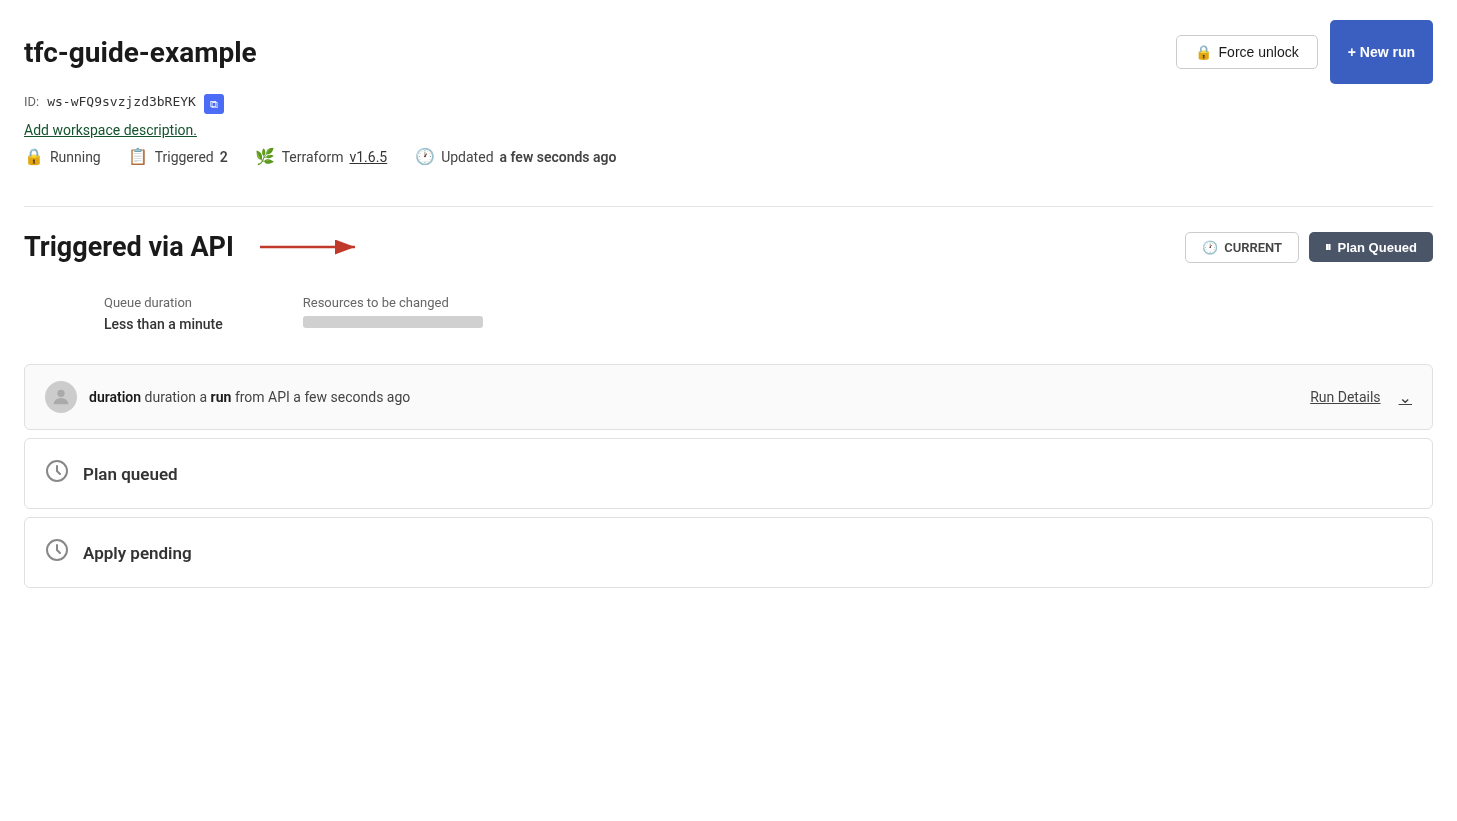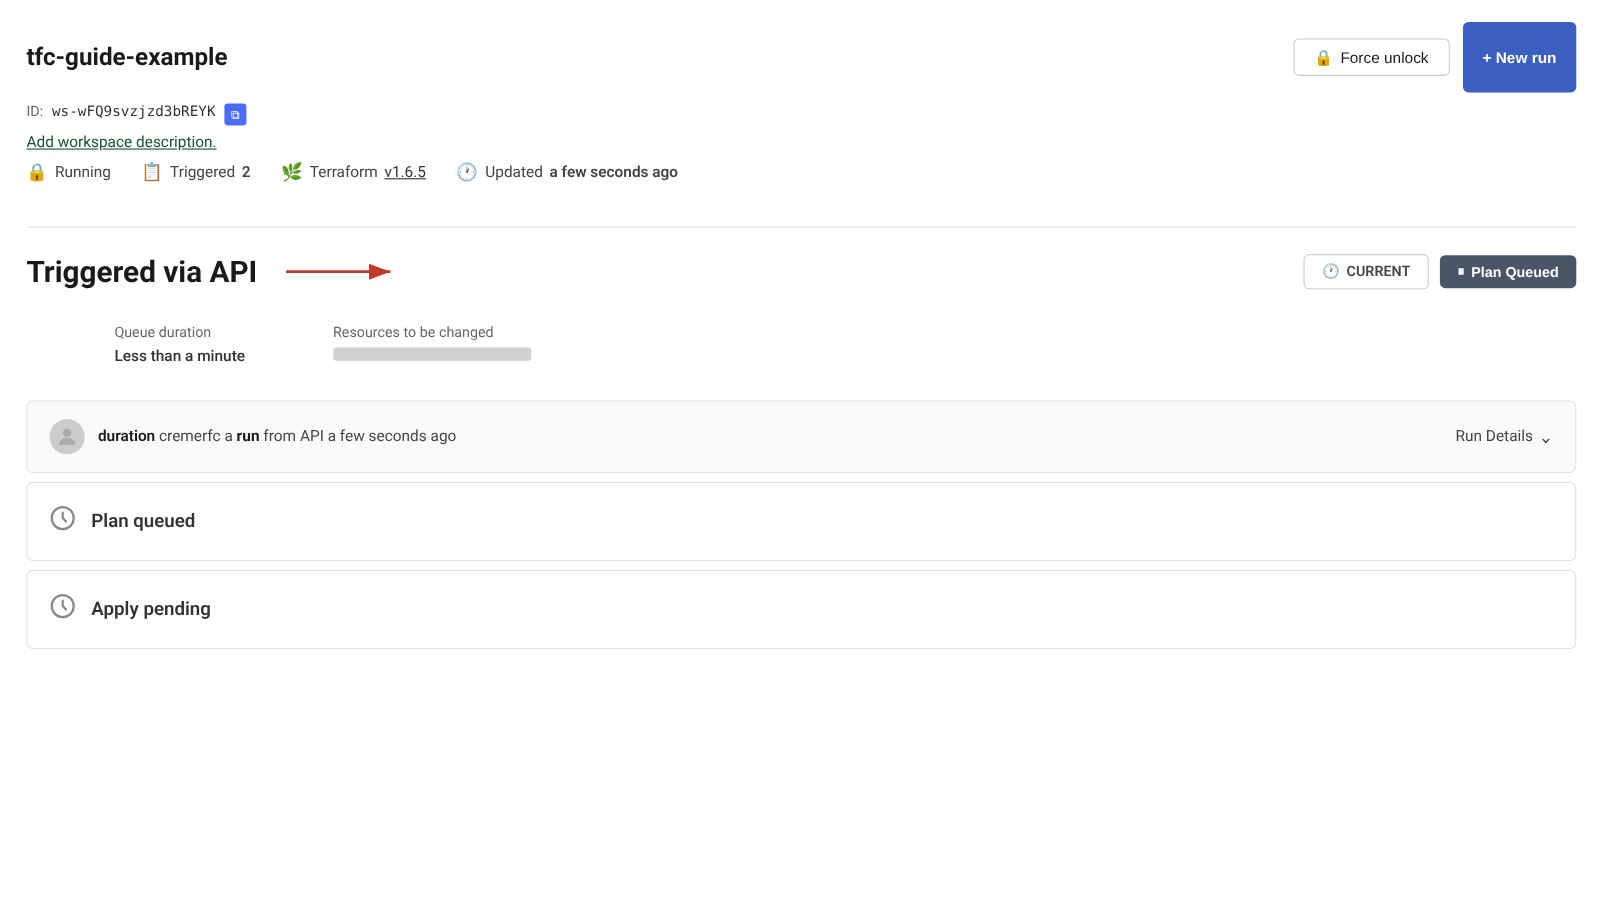--- a/index.html
+++ b/index.html
@@ -10,21 +10,21 @@
       font-size: 14px;
       padding: 20px 24px;
     }
     .header-row {
       display: flex;
       align-items: center;
       justify-content: space-between;
       margin-bottom: 10px;
     }
     .workspace-title {
-      font-size: 22px;
+      font-size: 28px;
       font-weight: 700;
       color: #1a1a1a;
     }
     .header-actions {
       display: flex;
       gap: 12px;
       align-items: center;
     }
     .btn-force-unlock {
       display: flex;
@@ -228,24 +228,25 @@
       font-weight: 600;
       color: #1a1a1a;
     }
     .run-event-text .run-word {
       font-weight: 700;
       color: #1a1a1a;
     }
     .run-details-link {
       display: flex;
       align-items: center;
-      gap: 5px;
+      gap: 18px;
       font-size: 14px;
       color: #444;
       cursor: pointer;
+      text-decoration: underline;
     }
     .status-card {
       border: 1px solid #e0e0e0;
       border-radius: 6px;
       padding: 20px 20px;
       margin-bottom: 8px;
       display: flex;
       align-items: center;
       gap: 14px;
       background: #fff;
@@ -357,21 +358,21 @@
 <div class="run-event-card">
   <div class="run-event-left">
     <div class="avatar">
       <svg width="22" height="22" viewBox="0 0 24 24" fill="none" xmlns="http://www.w3.org/2000/svg">
         <circle cx="12" cy="8" r="4" fill="#aaa"></circle>
         <path d="M4 20c0-4 3.6-7 8-7s8 3 8 7" fill="#aaa"></path>
       </svg>
     </div>
     <span class="run-event-text">
       <span class="username">duration</span>
-      <span> cremerfc a </span>
+      <span> duration a </span>
       <span class="run-word">run</span>
       <span> from API a few seconds ago</span>
     </span>
   </div>
   <div class="run-details-link">
     <span>Run Details</span>
     <span style="font-size:16px;">⌄</span>
   </div>
 </div>
 

